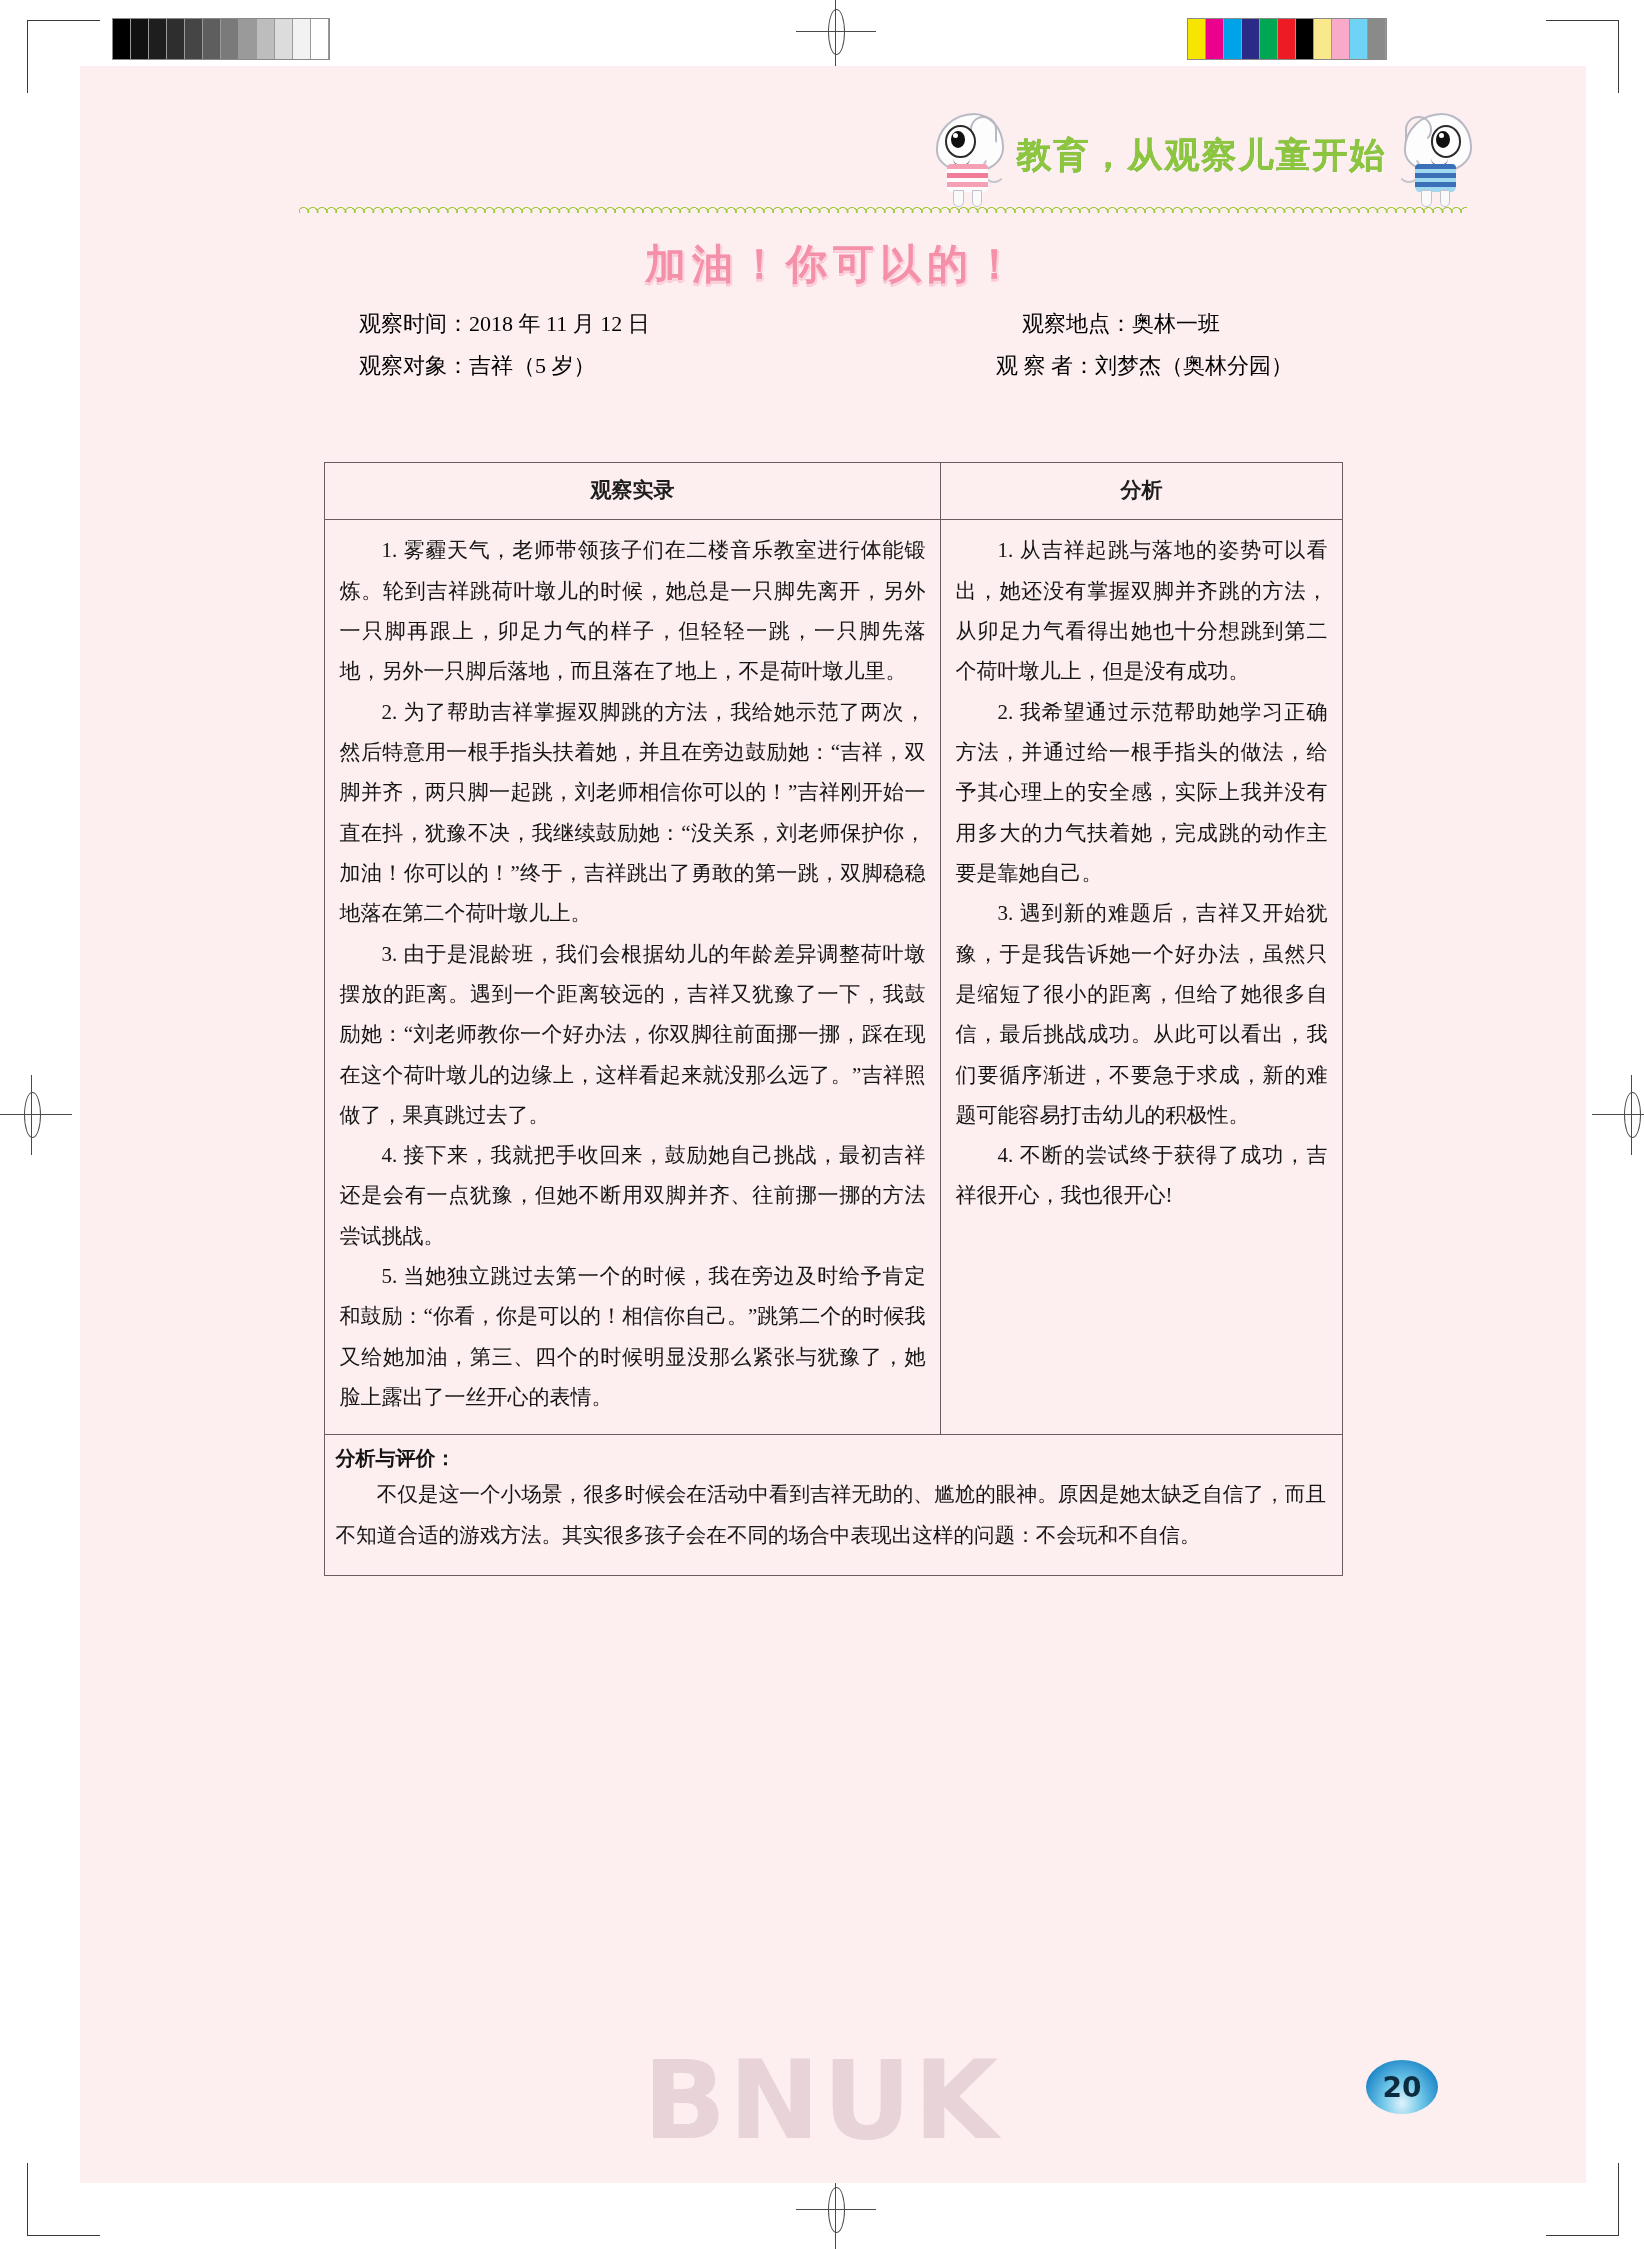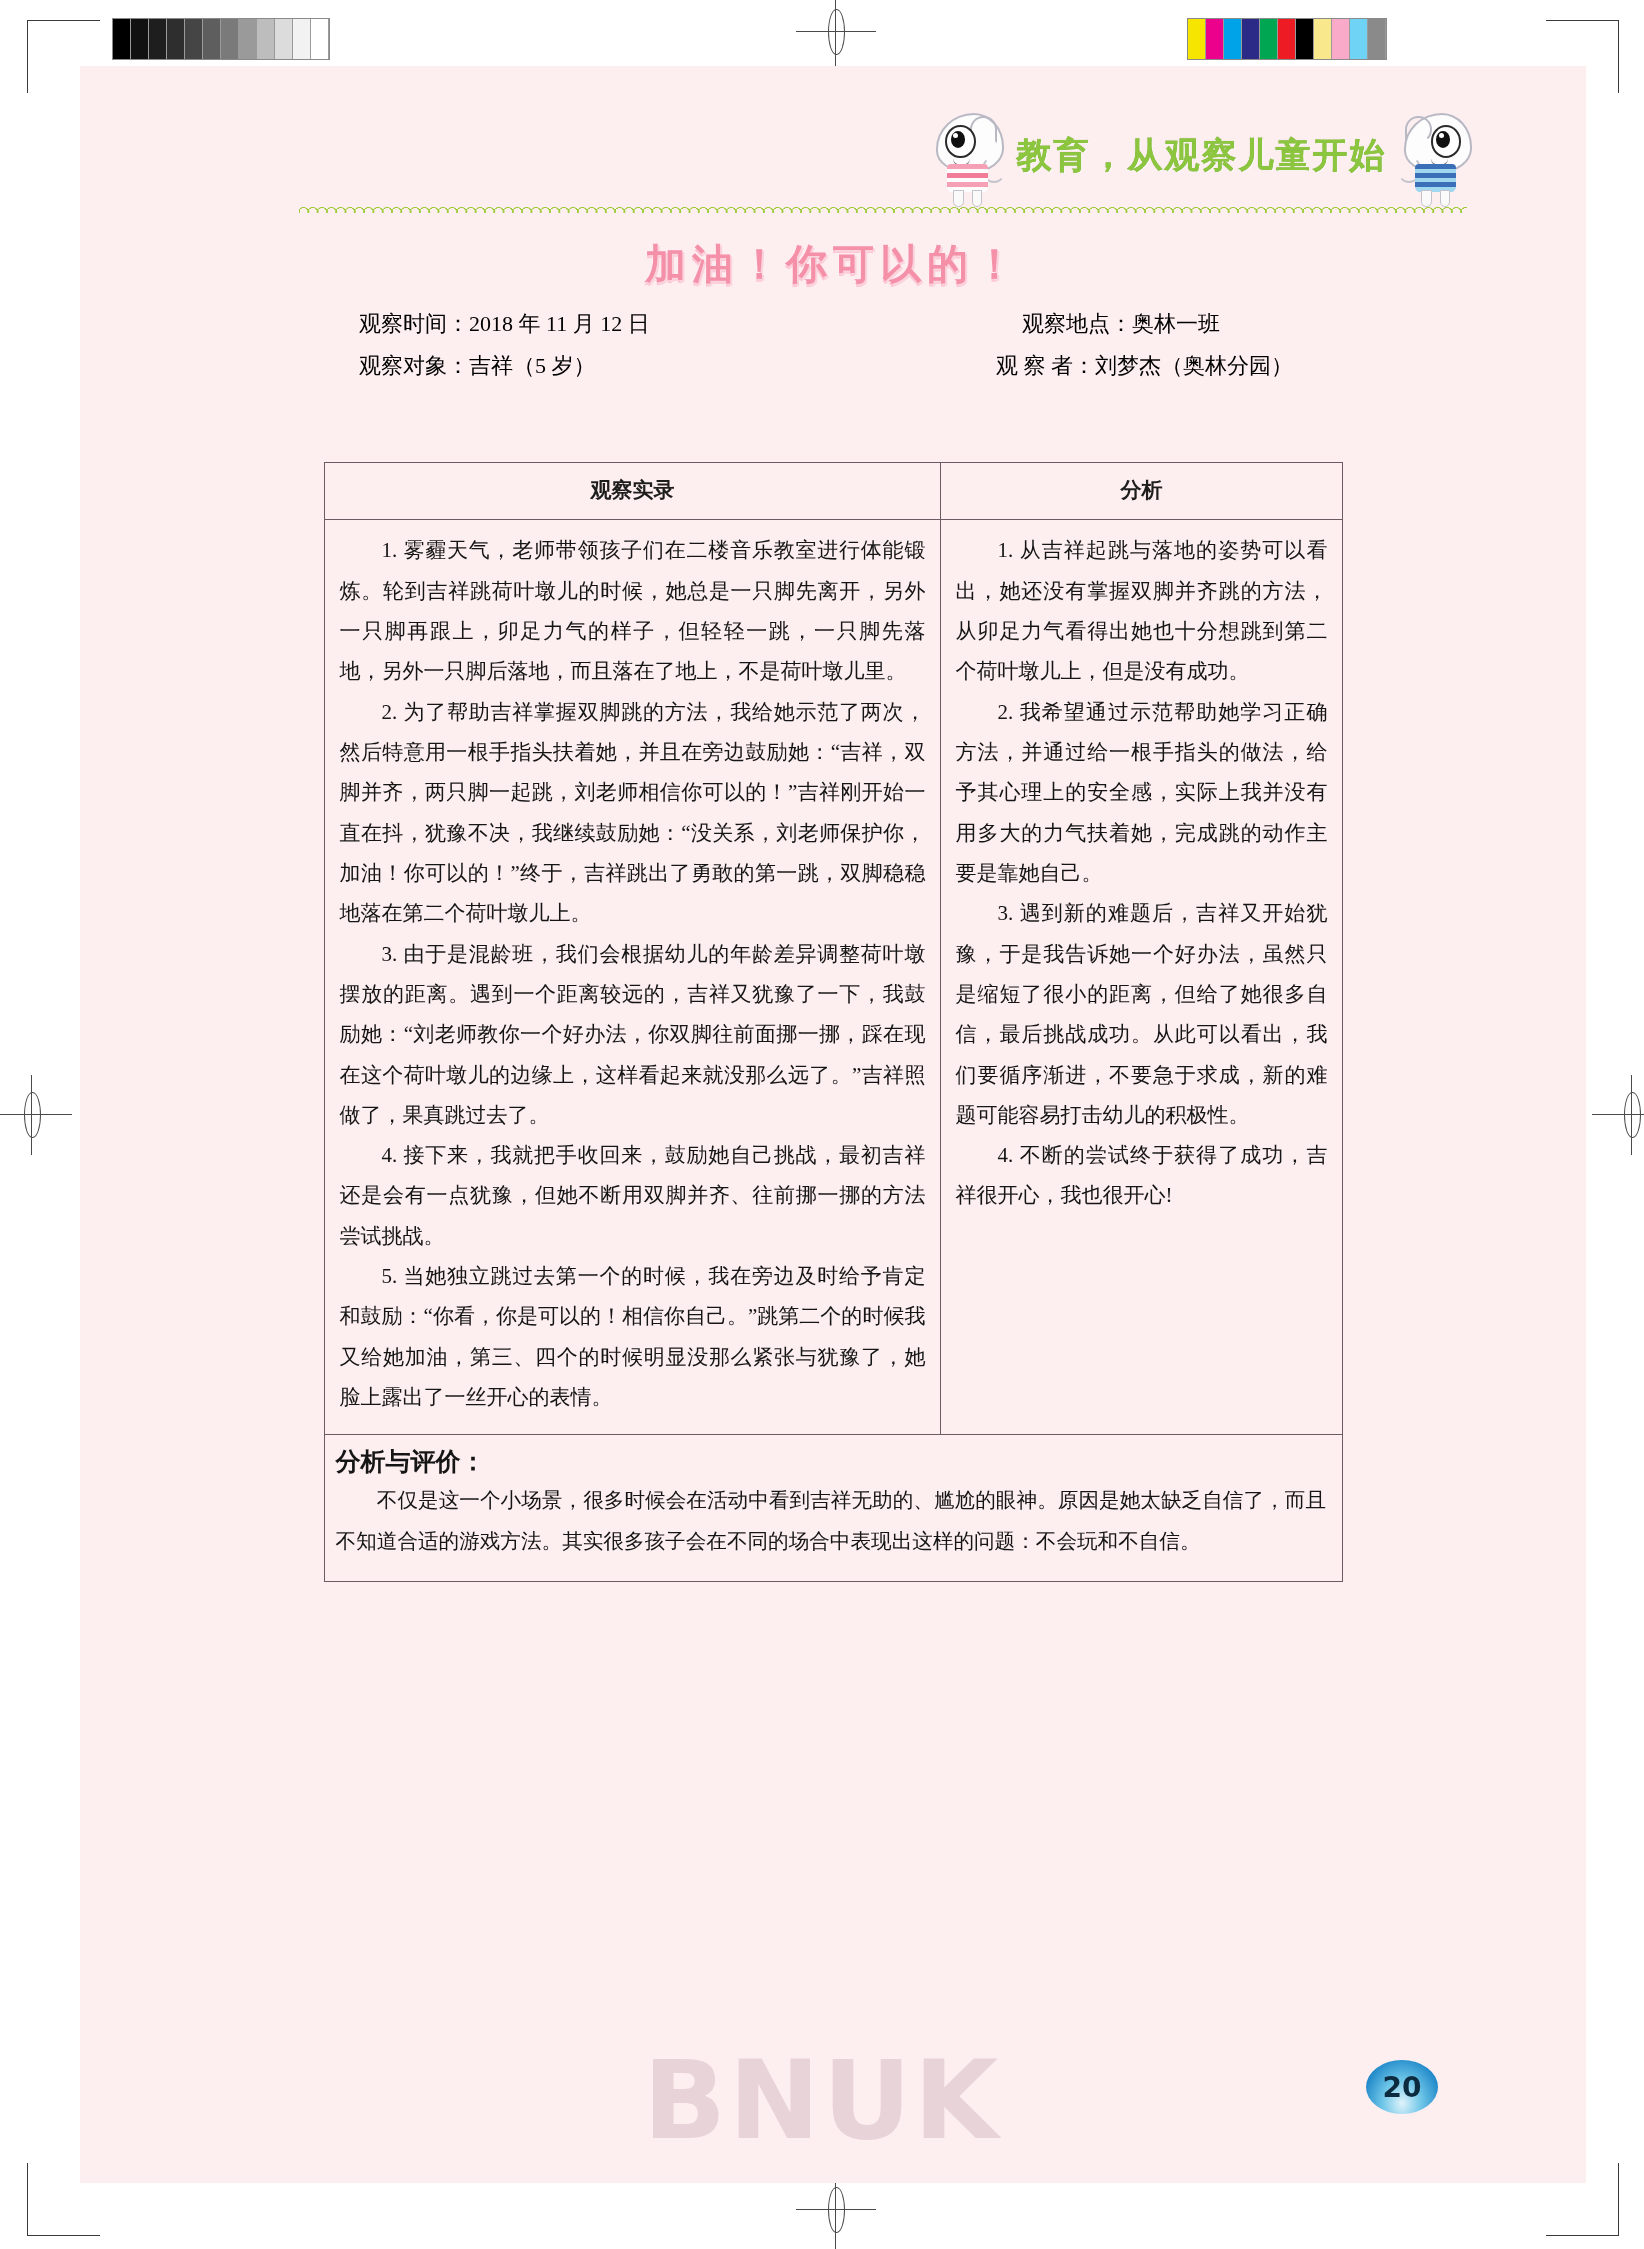--- a/index.html
+++ b/index.html
@@ -79,21 +79,21 @@
   .thead{display:flex;border-bottom:1.7px solid #6e5a63;}
   .th{font-size:21px;font-weight:bold;text-align:center;padding:13.3px 0 14.6px;color:#1d1d1d;}
   .th.left{width:616px;border-right:1.7px solid #6e5a63;box-sizing:border-box;}
   .th.right{width:401px;box-sizing:border-box;}
   .tbody{display:flex;border-bottom:1.7px solid #6e5a63;}
   .td{box-sizing:border-box;padding:10.6px 14.6px 17px;}
   .td.left{width:616px;border-right:1.7px solid #6e5a63;}
   .td.right{width:401px;}
   .para{font-size:21px;line-height:1.92;color:#151515;text-indent:2em;text-align:justify;margin:0;}
   .td.right .para{text-align:justify;text-justify:inter-ideograph;}
-  .note-head{font-size:25px;font-weight:bold;color:#151515;padding:9.3px 0 2.7px 10.6px;}
+  .note-head{font-size:20px;font-weight:bold;color:#151515;padding:9.3px 0 2.7px 10.6px;}
   .note-body{font-size:20.6px;line-height:1.95;color:#151515;text-indent:2em;text-align:justify;padding:0 16px 20px 10.6px;margin:0;}
 
   
   #pagenum{position:absolute;left:1286px;top:1994px;width:72px;height:54px;
     border-radius:50%;
     background:radial-gradient(ellipse at 50% 80%, #dff3fb 0%, #6fc6e8 38%, #1e87c8 78%, #1673ae 100%);
     display:flex;align-items:center;justify-content:center;
     color:#0d2b3e;font-size:28px;font-weight:bold;
     font-family:"DejaVu Sans","Liberation Sans",sans-serif;
     filter:blur(0.3px);}

